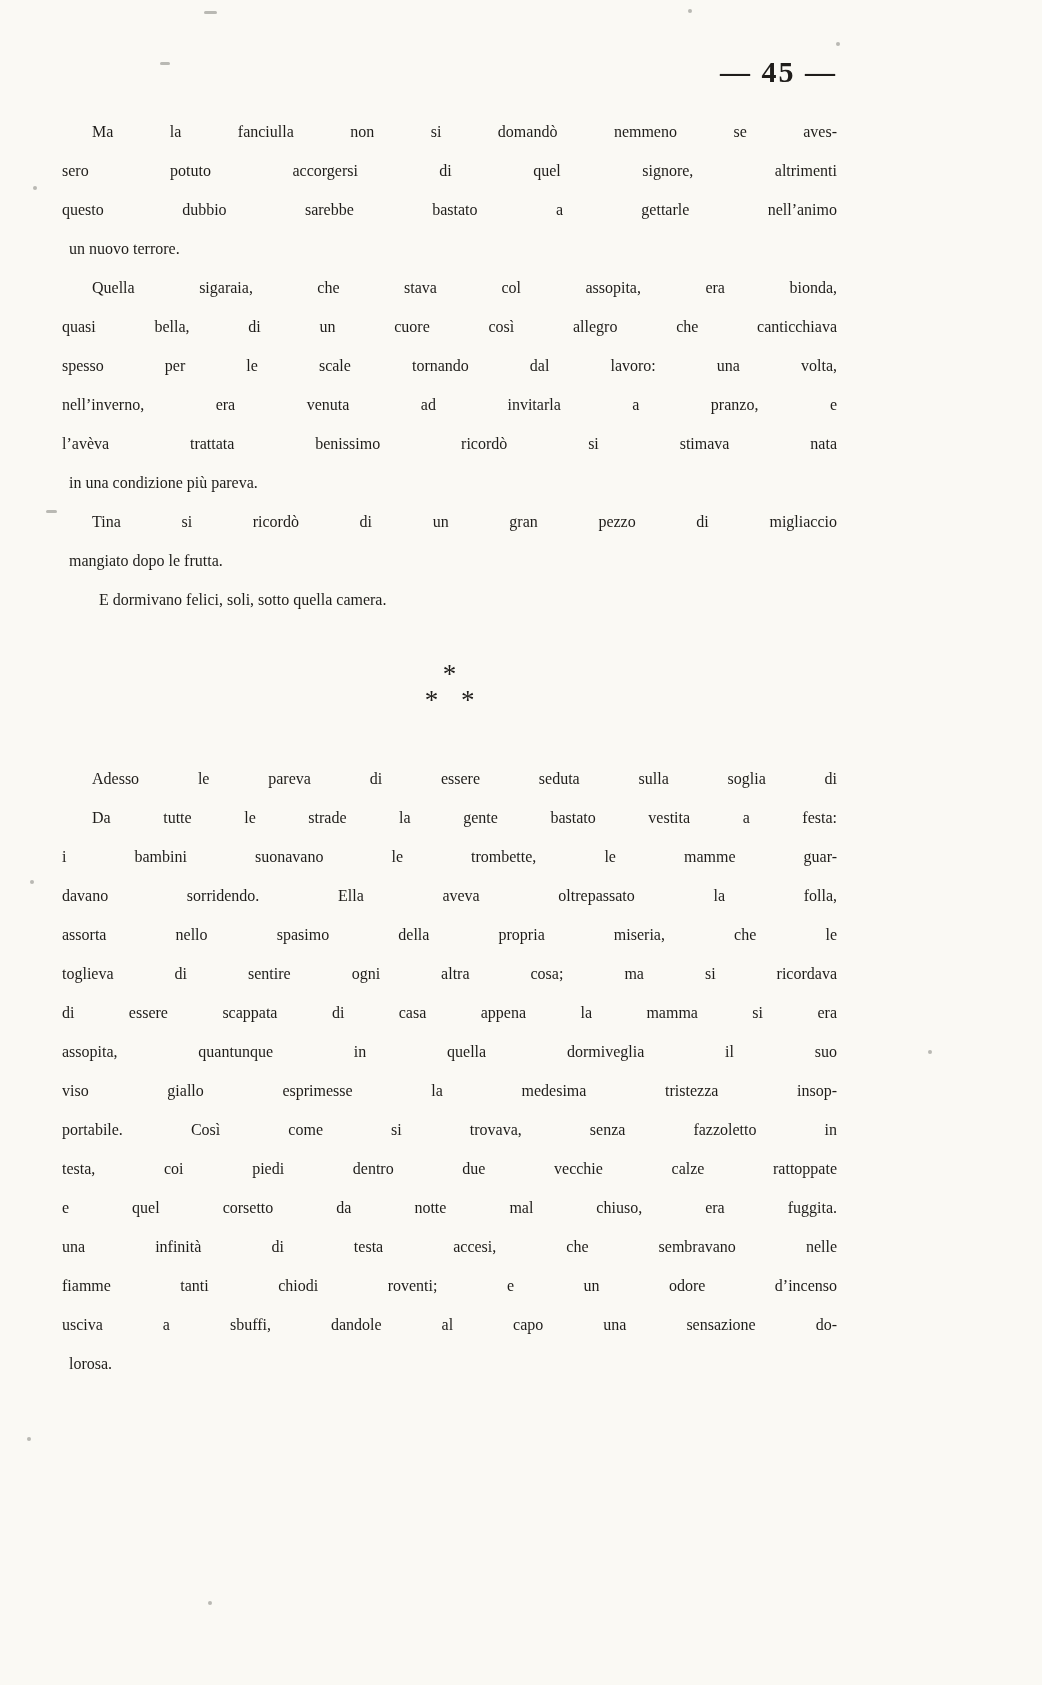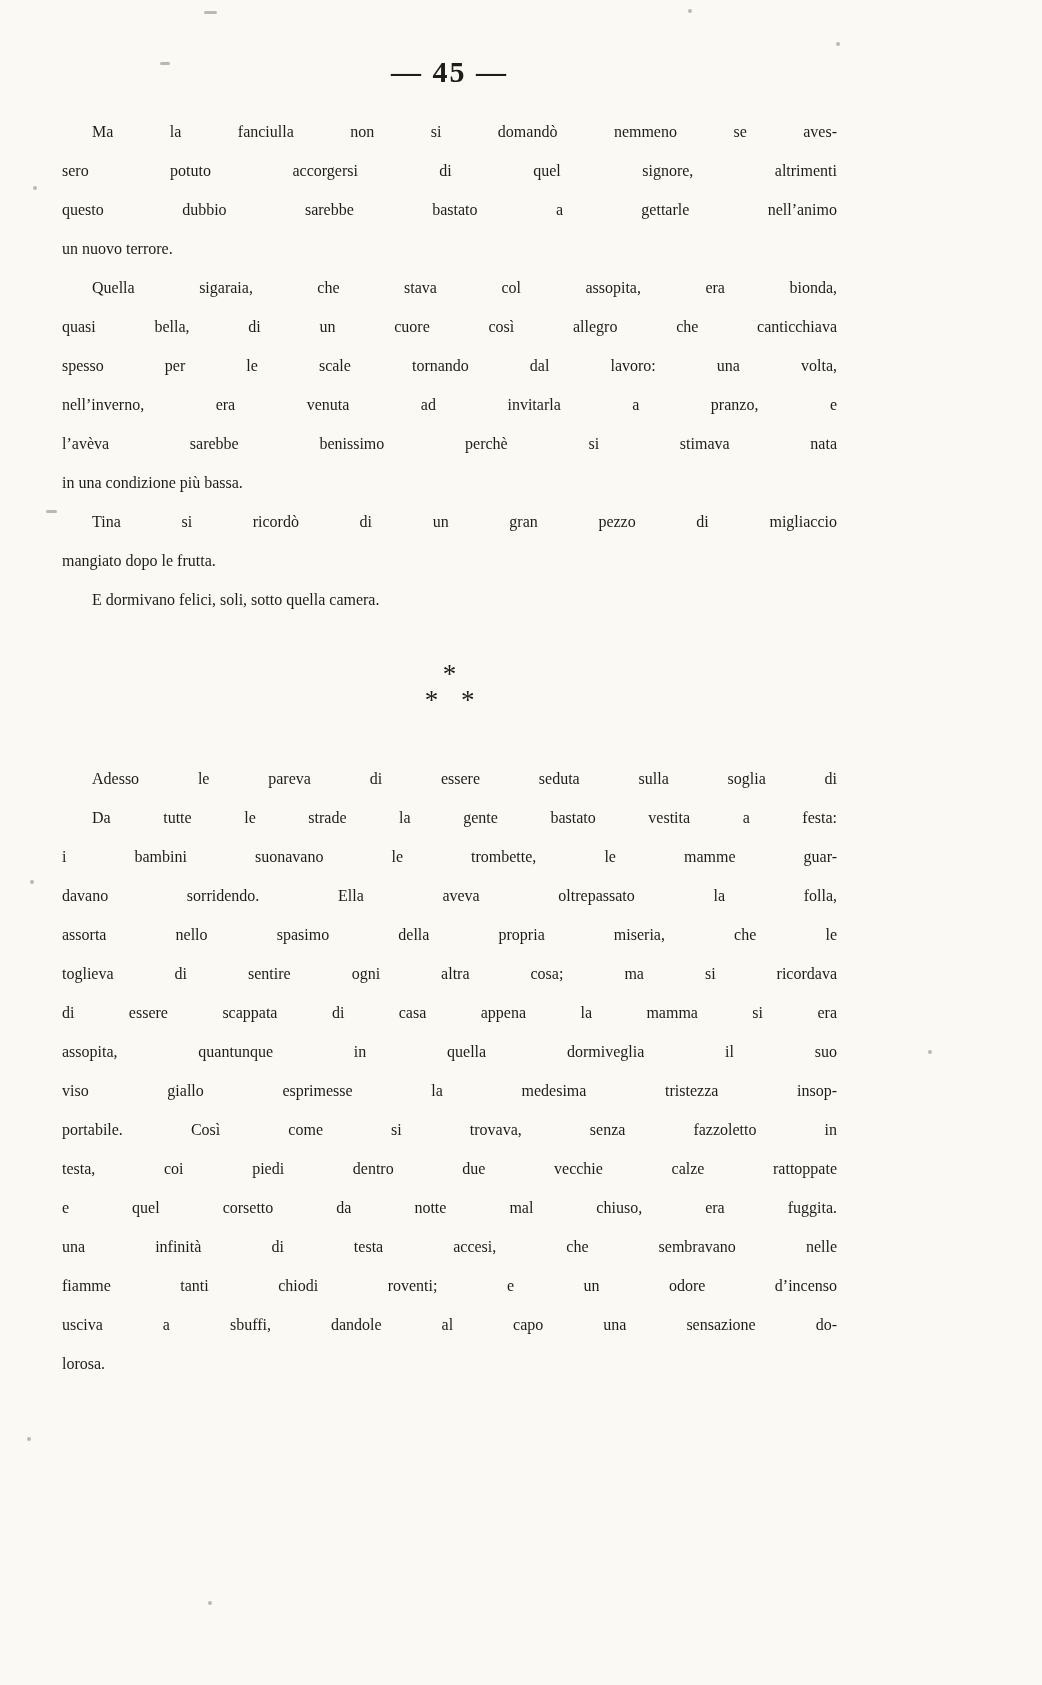--- a/index.html
+++ b/index.html
@@ -15,21 +15,21 @@
     color: #1f1d1a;
     font-family: "Liberation Serif", "DejaVu Serif", serif;
     overflow: hidden;
   }
   .content-col {
     width: 775px;
     margin-left: 62px;
     padding-top: 54px;
   }
   .page-number {
-    text-align: center;
+    text-align: right;
     font-size: 30px;
     font-weight: 700;
     line-height: 36px;
     letter-spacing: 2px;
     margin-bottom: 22px;
   }
   .paragraph {
     margin: 0;
   }
   .line {
@@ -38,20 +38,21 @@
     white-space: normal;
   }
   .line.just {
     text-align: justify;
     -moz-text-align-last: justify;
     text-align-last: justify;
   }
   .line.last {
     text-align: right;
     text-align-last: left;
+    margin-left: 7px;
   }
   .line.indent {
     text-indent: 30px;
   }
   .asterism {
     text-align: center;
     font-size: 27px;
     margin-top: 42px;
     margin-bottom: 46px;
   }
@@ -91,22 +92,22 @@
           <div class="line indent just">Ma la fanciulla non si domandò nemmeno se aves-</div>
           <div class="line just">sero potuto accorgersi di quel signore, altrimenti</div>
           <div class="line just">questo dubbio sarebbe bastato a gettarle nell’animo</div>
           <div class="line last">un nuovo terrore.</div>
         </div>
         <div class="paragraph">
           <div class="line indent just">Quella sigaraia, che stava col assopita, era bionda,</div>
           <div class="line just">quasi bella, di un cuore così allegro che canticchiava</div>
           <div class="line just">spesso per le scale tornando dal lavoro: una volta,</div>
           <div class="line just">nell’inverno, era venuta ad invitarla a pranzo, e</div>
-          <div class="line just">l’avèva sarebbe benissimo perchè si stimava nata</div>
-          <div class="line last">in una condizione più bassa.</div>
+          <div class="line just">l’avèva trattata benissimo ricordò si stimava nata</div>
+          <div class="line last">in una condizione più pareva.</div>
         </div>
         <div class="paragraph">
           <div class="line indent just">Tina si ricordò di un gran pezzo di migliaccio</div>
           <div class="line last">mangiato dopo le frutta.</div>
         </div>
         <div class="paragraph">
           <div class="line indent last">E dormivano felici, soli, sotto quella camera.</div>
         </div>
         <div class="asterism">
           <div class="ast-line">*</div>

